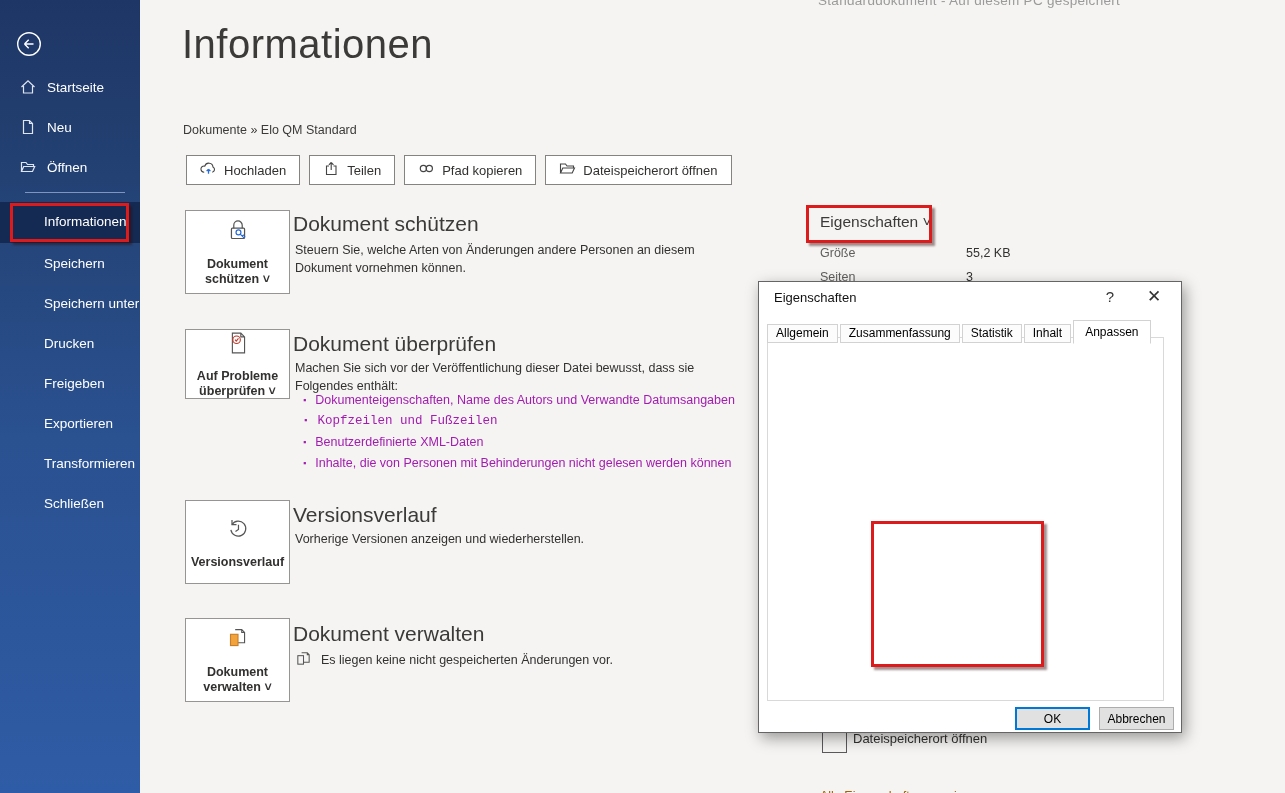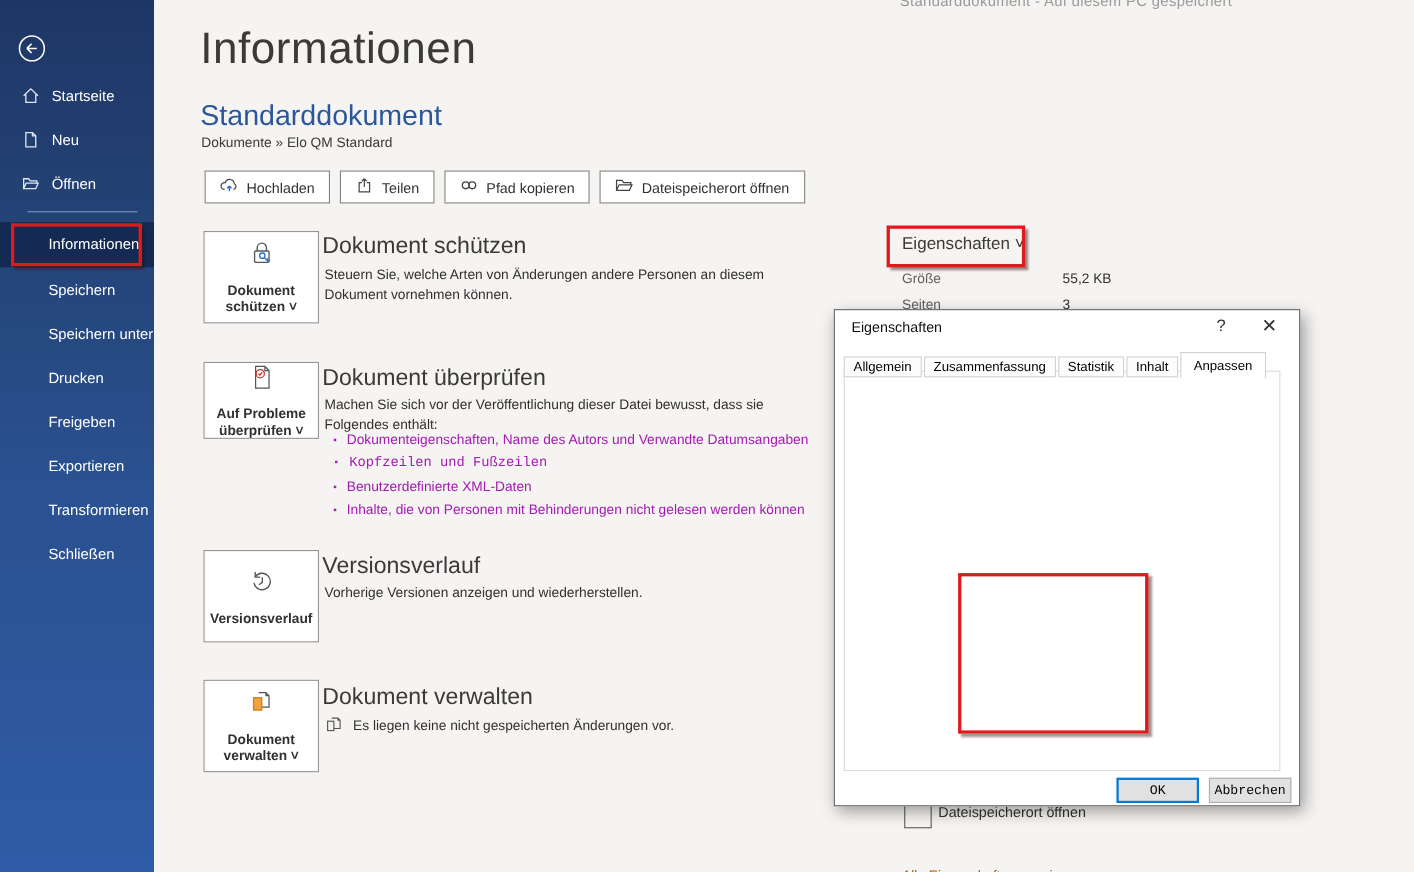--- a/index.html
+++ b/index.html
@@ -81,21 +81,21 @@
   .cb-label { position:absolute; left:278px; top:201px; font-size:12px; }
   .ptable { position:absolute; left:105px; top:225px; width:296px; height:175px; border:1px solid #7a7a7a; background:#fff; }
   .ptable .hdr { position:absolute; top:0; height:21px; line-height:20px; font-size:12px; color:#1a1a1a; border-bottom:1px solid #e0e0e0; }
   .colsep { position:absolute; top:0; height:21px; width:1px; background:#e0e0e0; }
   .prow { position:absolute; left:0; width:278px; height:17px; line-height:17px; font-size:12px; cursor:default; }
   .prow .nm { position:absolute; left:13px; white-space:nowrap; }
   .prow .wv { position:absolute; left:185px; }
   .prow .tv { position:absolute; left:267px; }
   .prow.focus .nm { outline:1px dotted #000; padding:0 2px; left:11px; }
   .dlg-btn { position:absolute; width:75px; height:23px; background:#e1e1e1; border:1px solid #adadad;
-    font-size:12px; display:flex; align-items:center; justify-content:center; cursor:pointer;font-family:Liberation Mono, monospace; }
+    font-size:12px; display:flex; align-items:center; justify-content:center; cursor:pointer; }
   .dlg-btn.default { border:2px solid #0078d7; }
 </style>
 </head>
 <body>
 
 <div id="screen">
 
   <div id="sidebar">
     <div class="sb-back">
       <span>
@@ -157,21 +157,20 @@
     </div>
     <div class="sb-item noicon" style="top:488px">
       <span class="lbl">Schließen</span>
     </div>
   </div>
   <div class="annotation" style="left:10px; top:203px; width:119px; height:39px;"></div>
 
   <div class="titlebar-hint">Standarddokument  -  Auf  diesem PC   gespeichert</div>
 
   <div class="page-title">Informationen</div>
-  <div class="doc-title">Standarddokument</div>
   <div class="breadcrumb">Dokumente » Elo QM Standard</div>
 
   <div id="toolbar">
     <div class="tb-btn">
       <span>
         <svg viewBox="0 0 17 17" fill="none">
             <path d="M4.2 12.2 a3.1 3.1 0 1 1 .6-6.1 a4.2 4.2 0 0 1 8.2 1 a2.7 2.7 0 0 1 -.8 5.1" stroke="#444" stroke-width="1.1"></path>
             <path d="M8.5 13.8 V9.2 M8.5 9.2 l-1.9 1.9 M8.5 9.2 l1.9 1.9" stroke="#2b6cd4" stroke-width="1.3"></path>
           </svg>
       </span>

